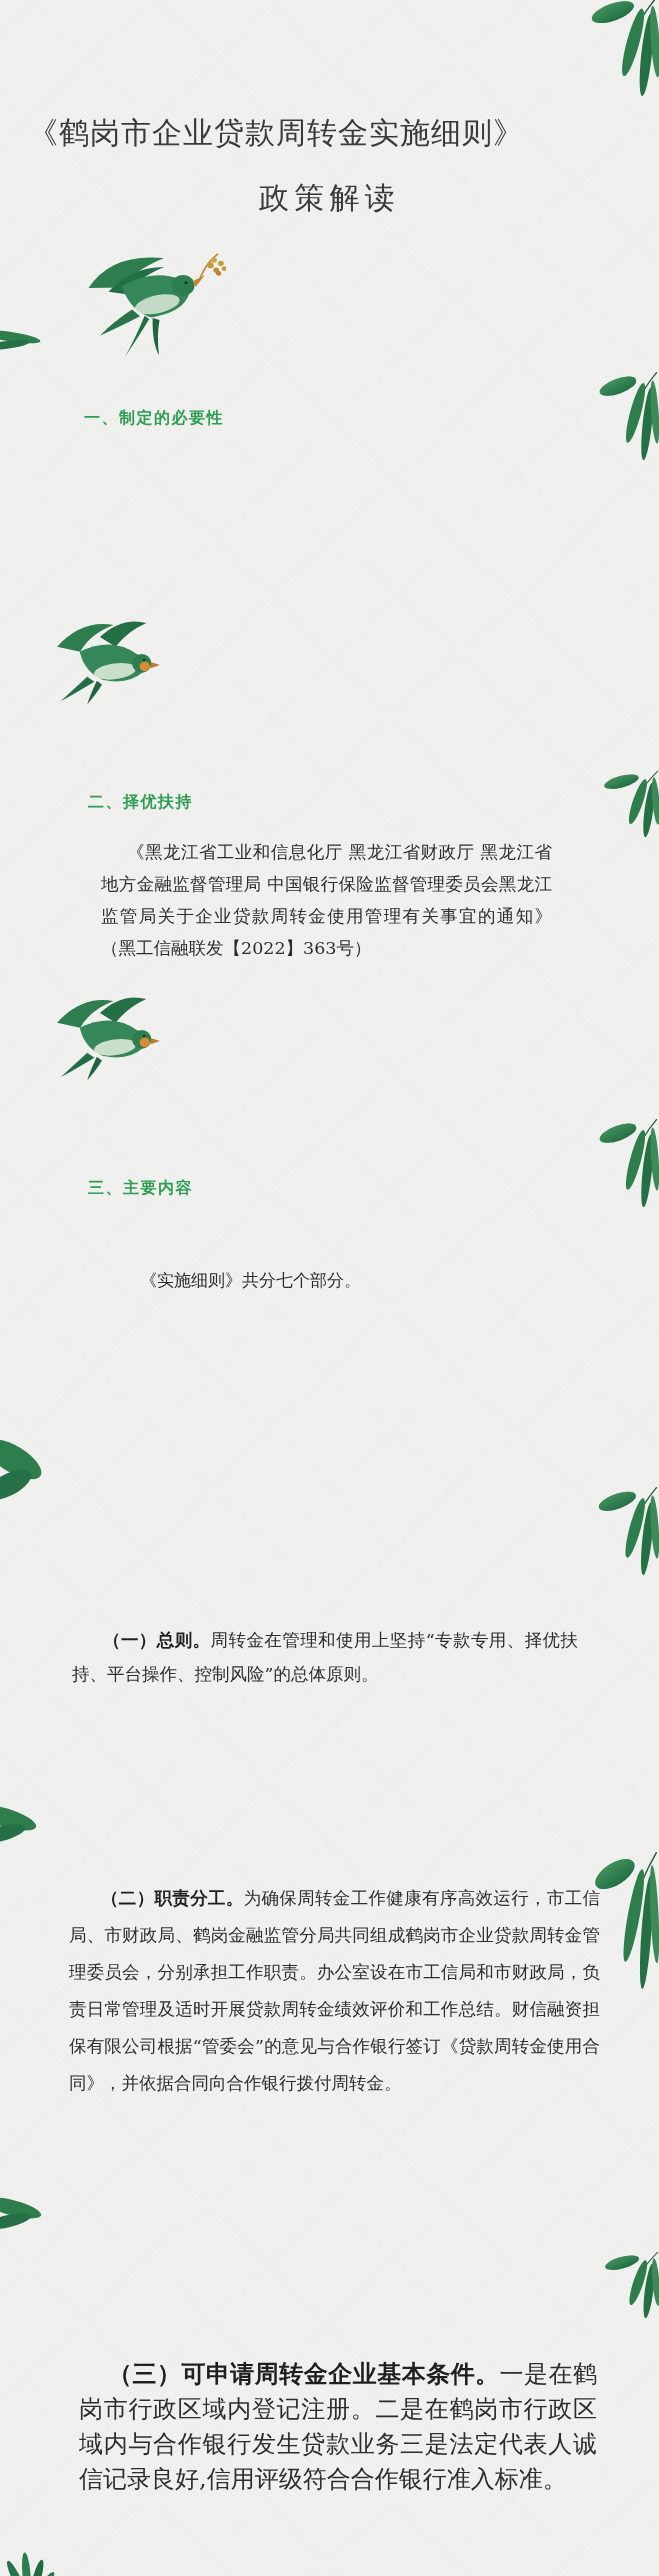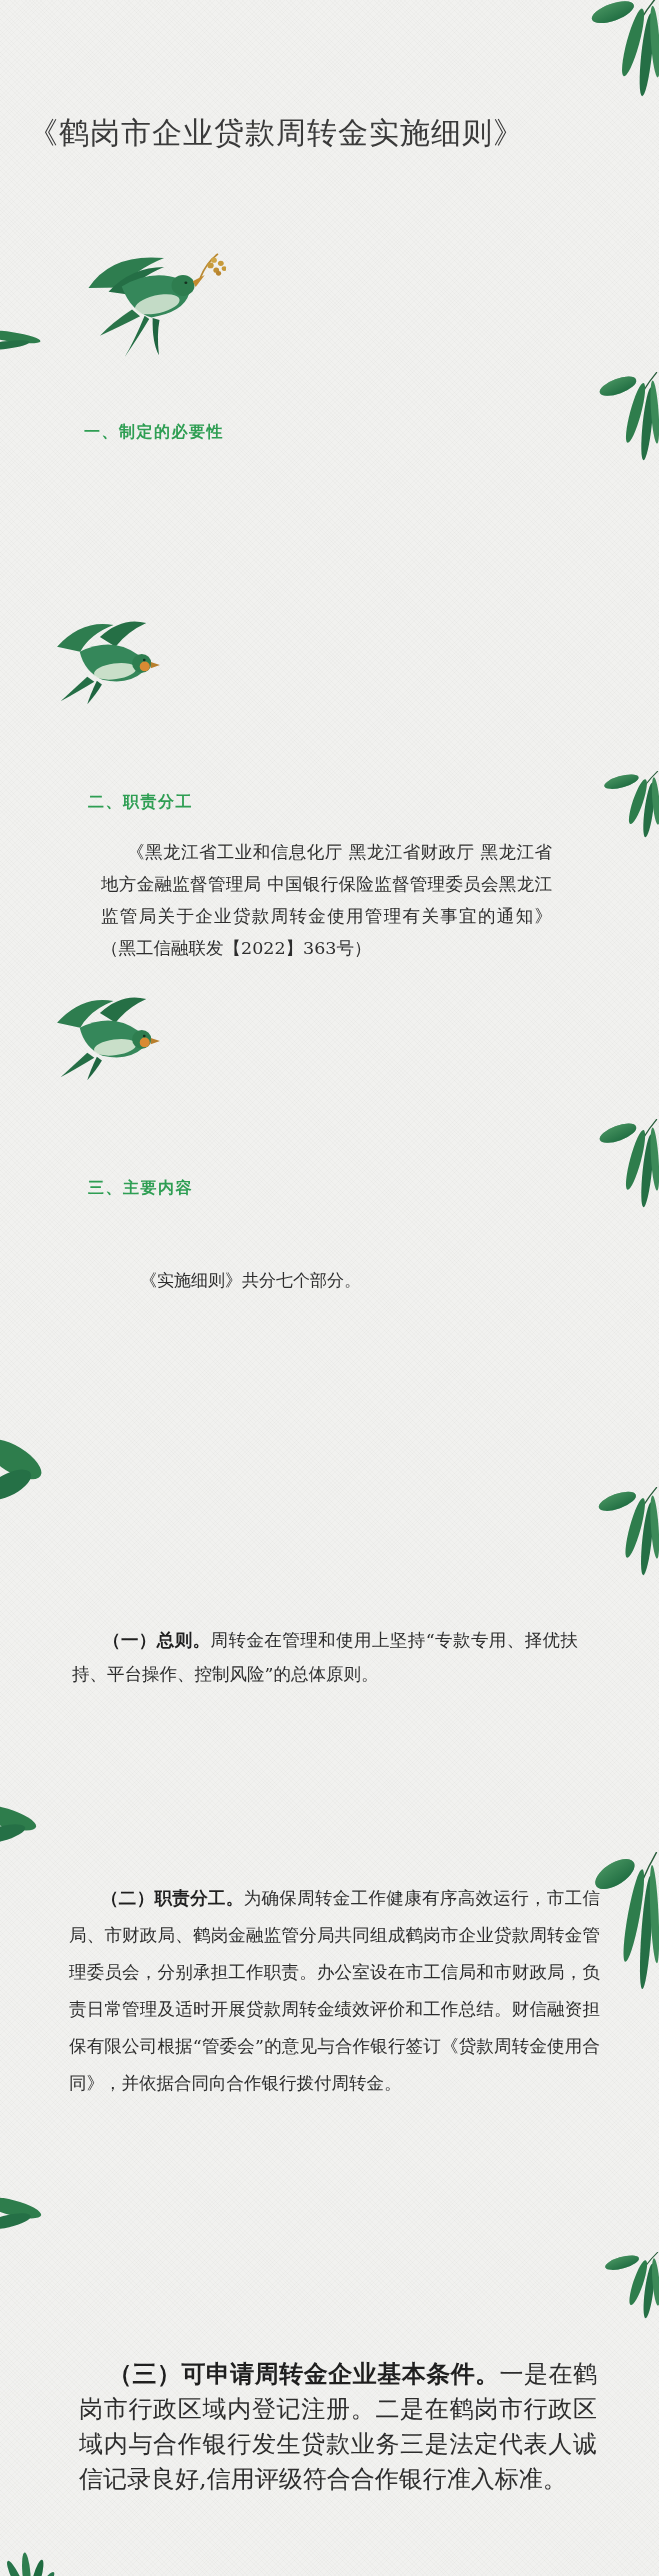--- a/index.html
+++ b/index.html
@@ -25,21 +25,21 @@
     position:absolute;left:0;top:179px;width:659px;
     text-align:center;font-size:30px;line-height:38px;color:#3a3a3a;
     letter-spacing:5.2px;font-weight:500;
   }
   .sec-heading{
     position:absolute;
     font-family:"Liberation Sans", sans-serif;
     font-weight:bold;font-size:16px;line-height:19.6px;
     color:#2e9e53;letter-spacing:1.5px;white-space:nowrap;
   }
-  .h-one{left:84px;top:422px;}
+  .h-one{left:84px;top:408px;}
   .h-two{left:88px;top:792px;}
   .h-three{left:88px;top:1178px;}
 
   .body-par{
     position:absolute;margin:0;color:#2d2d2d;
     text-align:justify;
   }
   .body-par b{font-weight:bold;color:#1f1f1f;}
   .p-one  {left:130px;top:480px; width:451px; font-size:17px;line-height:36px;text-indent:34px;}
   .p-two  {left:101px;top:836px;width:451px; font-size:17.5px;line-height:32px;text-indent:26px;}
@@ -159,24 +159,25 @@
     </svg>
   <svg class="deco" style="left:-14.4px;top:2187px;width:73px;height:52px" viewBox="0 0 142 100" width="73" height="52">
       <use href="#sym-side-leaf"></use>
     </svg>
 
   <svg class="deco" style="left:2.6px;top:2551px;width:54px;height:45px" viewBox="0 0 105 88" width="54" height="45">
       <use href="#sym-grass"></use>
     </svg>
 
   <div class="doc-title">《鹤岗市企业贷款周转金实施细则》</div>
+  <div class="doc-subtitle">政策解读</div>
 
   <div class="sec-heading h-one">一、制定的必要性</div>
 
-  <div class="sec-heading h-two">二、职责分工</div>
+  <div class="sec-heading h-two">二、择优扶持</div>
   <p class="body-par p-two">《黑龙江省工业和信息化厅 黑龙江省财政厅 黑龙江省地方金融监督管理局 中国银行保险监督管理委员会黑龙江监管局关于企业贷款周转金使用管理有关事宜的通知》（黑工信融联发【2022】363号）</p>
 
   <div class="sec-heading h-three">三、主要内容</div>
   <p class="body-par p-three">《实施细则》共分七个部分。</p>
 
   <p class="body-par pt-2"><b>（二）职责分工。</b><span>为确保周转金工作健康有序高效运行，市工信局、市财政局、鹤岗金融监管分局共同组成鹤岗市企业贷款周转金管理委员会，分别承担工作职责。办公室设在市工信局和市财政局，负责日常管理及适时开展贷款周转金绩效评价和工作总结。财信融资担保有限公司根据“管委会”的意见与合作银行签订《贷款周转金使用合同》，并依据合同向合作银行拨付周转金。</span></p>
 
   <p class="body-par pt-1"><b>（一）总则。</b><span>周转金在管理和使用上坚持“专款专用、择优扶持、平台操作、控制风险”的总体原则。</span></p>
 
   <p class="body-par pt-3"><b>（三）可申请周转金企业基本条件。</b><span>一是在鹤岗市行政区域内登记注册。二是在鹤岗市行政区域内与合作银行发生贷款业务三是法定代表人诚信记录良好,信用评级符合合作银行准入标准。</span></p>

